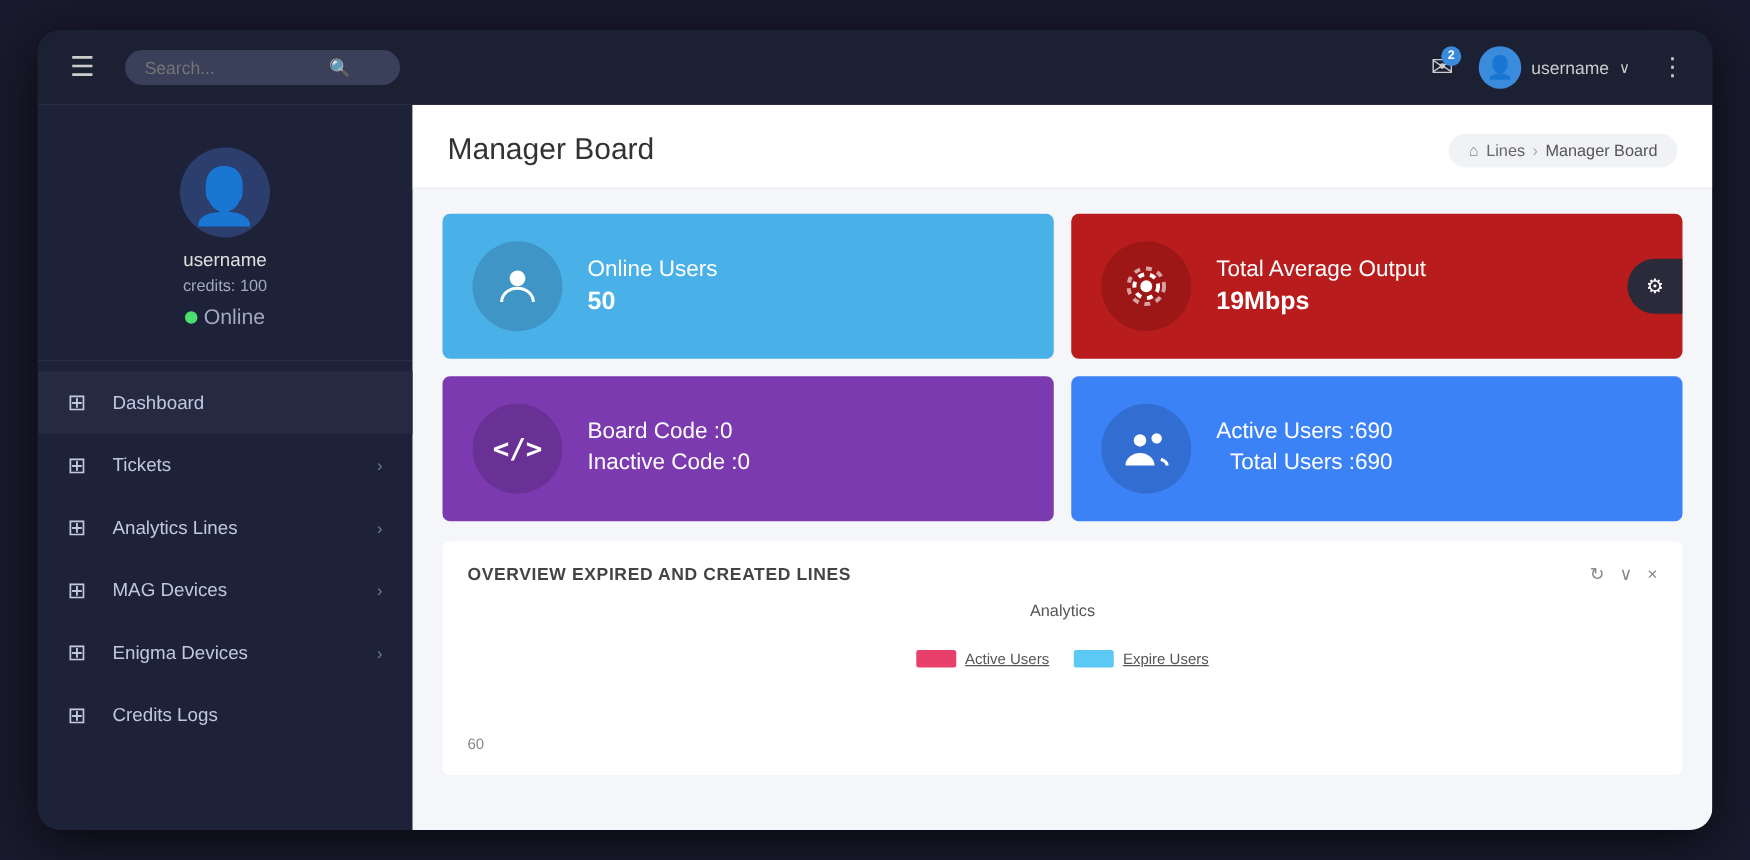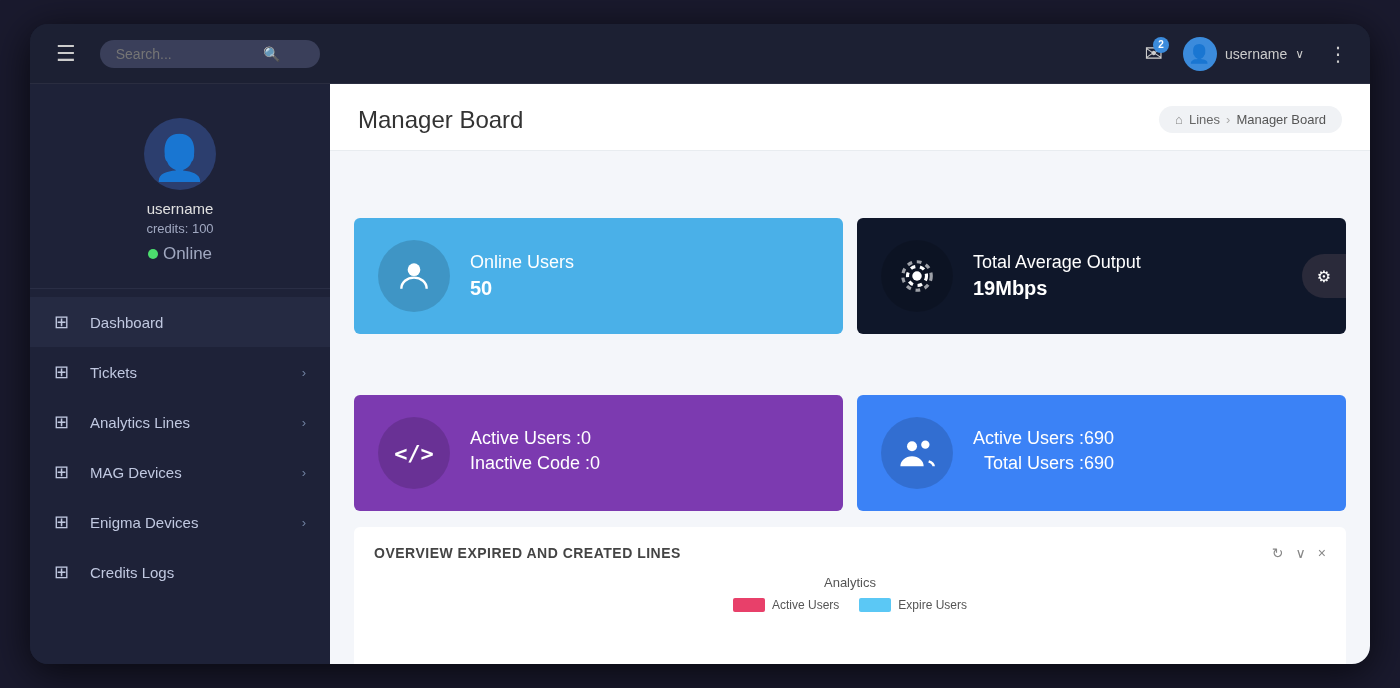--- a/index.html
+++ b/index.html
@@ -214,21 +214,21 @@
     
     .content-area {
       flex: 1;
       background: #f4f6fa;
       overflow-y: auto;
       display: flex;
       flex-direction: column;
     }
     .content-header {
       display: flex;
-      align-items: flex-start;
+      align-items: flex-end;
       justify-content: space-between;
       padding: 22px 28px 16px;
       background: white;
       border-bottom: 1px solid #e8ecf0;
     }
     .page-title {
       font-size: 24px;
       color: #333;
       font-weight: 500;
     }
@@ -261,24 +261,23 @@
     }
     .stat-card {
       border-radius: 6px;
       display: flex;
       align-items: center;
       padding: 22px 24px;
       gap: 20px;
       min-height: 100px;
       position: relative;
       overflow: hidden;
-      margin-top: 47px;
     }
     .stat-card.blue { background: #4ab0e8; }
-    .stat-card.orange { background: #0f172a; }
+    .stat-card.orange { background: #b91c1c; }
     .stat-card.purple { background: #7c3ab0; }
     .stat-card.green { background: #3b82f6; text-align: right; }
     .stat-icon-circle {
       width: 72px;
       height: 72px;
       border-radius: 50%;
       display: flex;
       align-items: center;
       justify-content: center;
       font-size: 32px;
@@ -347,20 +346,21 @@
       gap: 20px;
       justify-content: center;
       margin-bottom: 8px;
     }
     .legend-item {
       display: flex;
       align-items: center;
       gap: 7px;
       font-size: 12px;
       color: #555;
+      text-decoration: underline;
     }
     .legend-box {
       width: 32px;
       height: 14px;
       border-radius: 2px;
     }
     .legend-box.pink { background: #e8406a; }
     .legend-box.light-blue { background: #5bc8f5; }
     .chart-area {
       height: 60px;
@@ -489,21 +489,21 @@
             <div class="stat-value">19Mbps</div>
           </div>
           <div class="gear-btn">⚙</div>
         </div>
 
         <div class="stat-card purple">
           <div class="stat-icon-circle">
             <span style="font-size:22px;font-weight:bold;color:white;font-family:monospace;">&lt;/&gt;</span>
           </div>
           <div class="stat-text">
-            <div class="stat-label">Active Users :0</div>
+            <div class="stat-label">Board Code :0</div>
             <div class="stat-label">Inactive Code :0</div>
           </div>
         </div>
 
         <div class="stat-card green">
           <div class="stat-icon-circle">
             <svg width="40" height="40" viewBox="0 0 24 24" fill="white">
               <circle cx="9" cy="8" r="3"></circle>
               <path d="M2 20c0-3.3 3.1-6 7-6s7 2.7 7 6" fill="white"></path>
               <circle cx="17" cy="7" r="2.5"></circle>
@@ -519,21 +519,21 @@
 
       <div class="overview-section">
         <div class="overview-header">
           <span class="overview-title">OVERVIEW EXPIRED AND CREATED LINES</span>
           <div class="overview-actions">
             <span>↻</span>
             <span>∨</span>
             <span>×</span>
           </div>
         </div>
-        <div style="text-align:center;font-size:13px;color:#555;margin-bottom:8px;">Analytics</div>
+        <div style="text-align:center;font-size:13px;color:#555;margin-bottom:24px;">Analytics</div>
         <div class="chart-legend">
           <div class="legend-item">
             <div class="legend-box pink"></div>
             <span>Active Users</span>
           </div>
           <div class="legend-item">
             <div class="legend-box light-blue"></div>
             <span>Expire Users</span>
           </div>
         </div>

